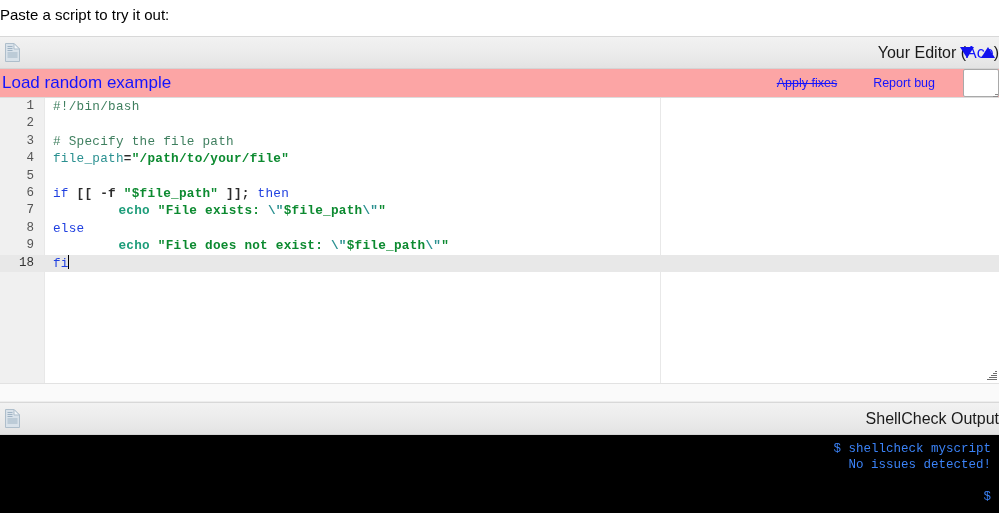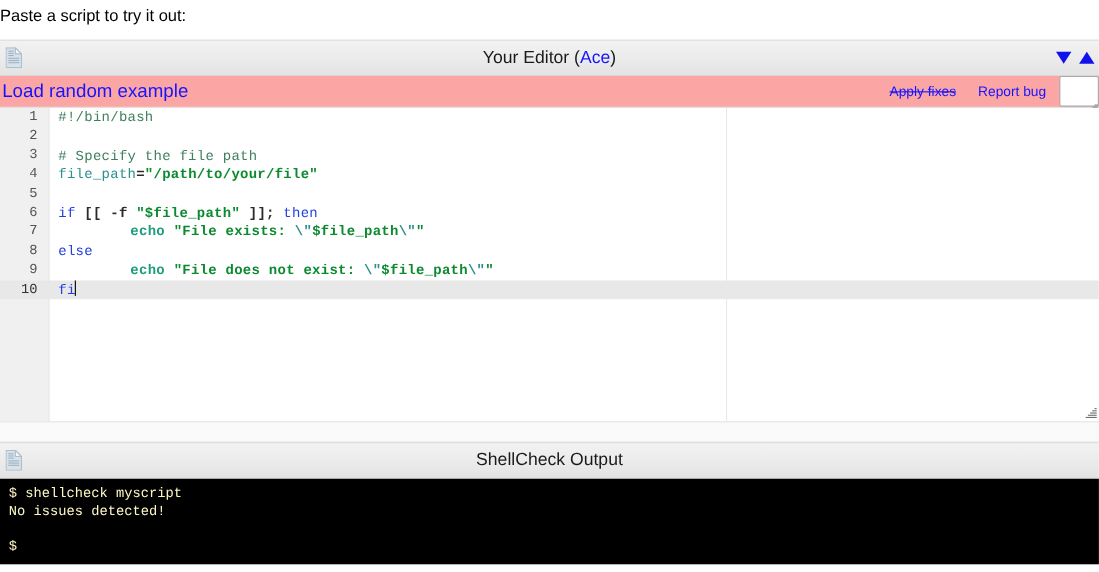--- a/index.html
+++ b/index.html
@@ -36,21 +36,21 @@
     position: relative;
     height: 31px;
     background: linear-gradient(to bottom, #f2f2f2 0%, #ebebeb 55%, #e3e3e3 100%);
     border-top: 1px solid #d8d8d8;
     border-bottom: 1px solid #d4d4d4;
   }
   .panel-title {
     position: absolute;
     left: 0; right: 0; top: 0;
     line-height: 31px;
-    text-align: center;
+    text-align: right;
     font-size: 16px;
     color: #1a1a1a;
   }
   .panel-title a {
     color: #1414ff;
     text-decoration: none;
   }
   .doc-icon {
     position: absolute;
     left: 5px;
@@ -99,21 +99,21 @@
     text-decoration: none;
     cursor: pointer;
   }
   .toolbar-right {
     position: absolute;
     right: 0;
     top: 0;
     height: 28px;
     display: flex;
     align-items: center;
-    gap: 0;
+    gap: 16px;
     justify-content: space-between;
   }
   .tb-link {
     font-size: 12.5px;
     color: #1414ff;
     text-decoration: none;
     cursor: pointer;
     padding: 0 10px;
     line-height: 28px;
     white-space: nowrap;
@@ -270,22 +270,23 @@
     background: #000000;
     height: 78px;
     padding: 6px 8px 0 8px;
     box-sizing: border-box;
     overflow: hidden;
   }
   .term-line {
     font-family: "Liberation Mono", monospace;
     font-size: 12.5px;
     line-height: 16px;
-    color: #fef9c3;
+    color: #3b82f6;
     white-space: pre;
+    text-align: right;
   }
   .term-blank { height: 16px; }
 </style>
 </head>
 <body>
 
 <div class="page-heading">Paste a script to try it out:</div>
 
 <div class="panel">
 
@@ -331,21 +332,21 @@
     <div class="ace-content" id="ace-content">
         <div class="ace-row"><div class="row-hl"></div><span class="ace-num">1</span><span class="ace-text"><span class="tk-comment">#!/bin/bash</span></span></div>
         <div class="ace-row"><div class="row-hl"></div><span class="ace-num">2</span><span class="ace-text"></span></div>
         <div class="ace-row"><div class="row-hl"></div><span class="ace-num">3</span><span class="ace-text"><span class="tk-comment"># Specify the file path</span></span></div>
         <div class="ace-row"><div class="row-hl"></div><span class="ace-num">4</span><span class="ace-text"><span class="tk-var">file_path</span><span class="tk-op">=</span><span class="tk-str">"/path/to/your/file"</span></span></div>
         <div class="ace-row"><div class="row-hl"></div><span class="ace-num">5</span><span class="ace-text"></span></div>
         <div class="ace-row"><div class="row-hl"></div><span class="ace-num">6</span><span class="ace-text"><span class="tk-kw">if</span><span class="tk-plain"> [[ -f </span><span class="tk-str">"$file_path"</span><span class="tk-plain"> ]]; </span><span class="tk-kw">then</span></span></div>
         <div class="ace-row"><div class="row-hl"></div><span class="ace-num">7</span><span class="ace-text"><span class="tk-plain">    </span><span class="tk-fn">echo</span><span class="tk-plain"> </span><span class="tk-str">"File exists: </span><span class="tk-esc">\"</span><span class="tk-str">$file_path</span><span class="tk-esc">\"</span><span class="tk-str">"</span></span></div>
         <div class="ace-row"><div class="row-hl"></div><span class="ace-num">8</span><span class="ace-text"><span class="tk-kw">else</span></span></div>
         <div class="ace-row"><div class="row-hl"></div><span class="ace-num">9</span><span class="ace-text"><span class="tk-plain">    </span><span class="tk-fn">echo</span><span class="tk-plain"> </span><span class="tk-str">"File does not exist: </span><span class="tk-esc">\"</span><span class="tk-str">$file_path</span><span class="tk-esc">\"</span><span class="tk-str">"</span></span></div>
-        <div class="ace-row active"><div class="row-hl"></div><span class="ace-num">10</span><span class="ace-text"><span class="tk-kw">fi</span><span class="caret"></span></span></div>
+        <div class="ace-row active"><div class="row-hl"></div><span class="ace-num">18</span><span class="ace-text"><span class="tk-kw">fi</span><span class="caret"></span></span></div>
       </div>
     <span class="ace-resize-grip">
       <i></i>
         <i></i>
         <i></i>
         <i></i>
         <i></i>
     </span>
   </div>
 </div>

